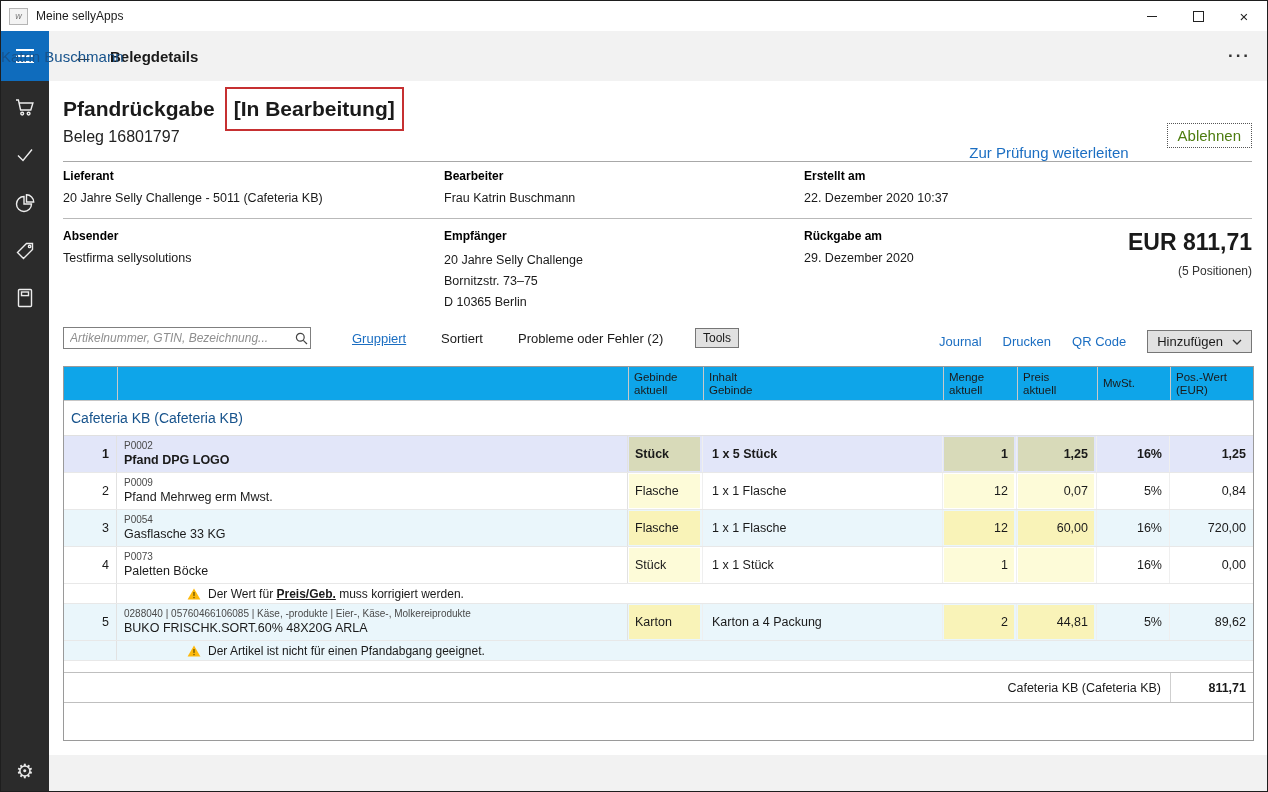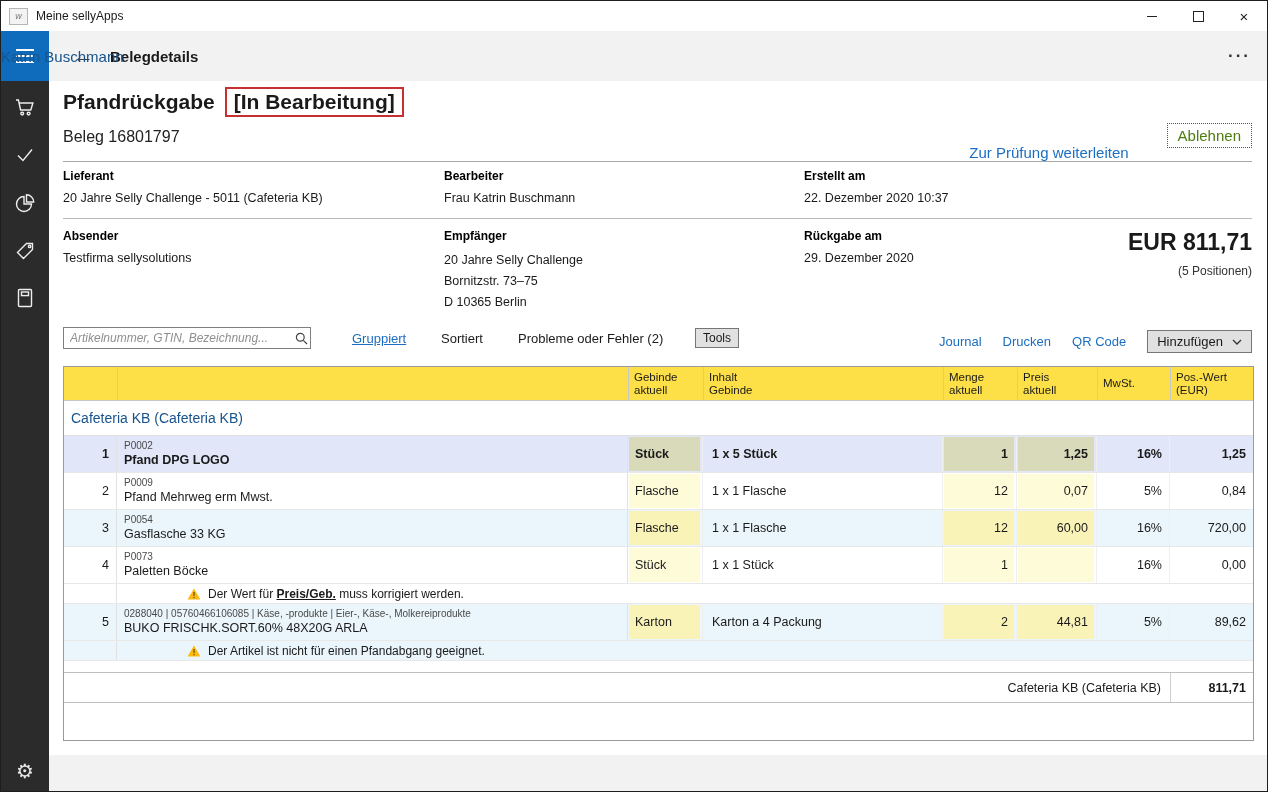--- a/index.html
+++ b/index.html
@@ -31,21 +31,21 @@
   .sidebar{position:absolute;left:0;top:80px;width:48px;bottom:0;background:#2b2b2b;}
   .sideicon{position:absolute;left:12px;width:24px;height:24px;display:flex;align-items:center;justify-content:center;}
   .sideicon svg{stroke:#ededed;fill:none;stroke-width:1.4;}
   .gearicon{position:absolute;left:0;width:48px;bottom:8px;text-align:center;font-size:20px;color:#e8e8e8;}
 
   .bottomstrip{position:absolute;left:48px;right:0;bottom:0;height:36px;background:#f2f2f2;}
 
   
   .doctitle-row{position:absolute;left:62px;top:86px;display:flex;align-items:center;gap:10px;}
   .doctitle{font-size:21px;font-weight:bold;}
-  .status-box{font-size:21px;font-weight:bold;border:2px solid #c63031;padding:1px 7px;}
+  .status-box{font-size:21px;font-weight:bold;border:2px solid #c63031;padding:8px 7px;}
   .belegnr{position:absolute;left:62px;top:127px;font-size:16px;color:#222;}
   .doc-actions{position:absolute;right:15px;top:108px;display:flex;align-items:center;gap:38px;}
   .link{color:#1b6ec2;cursor:pointer;margin-top:35px;}
   .forward-link{font-size:15px;}
   .reject-btn{font-size:15px;color:#4d7c0f;border:1px dotted #555;padding:3px 10px;background:transparent;}
 
   .divider{position:absolute;left:62px;right:15px;border-top:1px solid #a8a8a8;}
   .divider.light{border-top-color:#b9b9b9;}
 
   
@@ -67,21 +67,21 @@
   .tb-link.grouped{left:351px;color:#1b6ec2;text-decoration:underline;}
   .tb-link.sorted{left:440px;color:#1a1a1a;}
   .tb-link.problems{left:517px;color:#1a1a1a;}
   .tools-btn{position:absolute;left:694px;top:327px;font-size:12px;background:#e1e1e1;border:1px solid #767676;padding:2px 7px;}
   .right-toolbar{position:absolute;right:15px;top:329px;display:flex;align-items:center;gap:21px;}
   .right-toolbar .rlink{font-size:13px;color:#1b6ec2;}
   .add-btn{font-size:13px;background:#e1e1e1;border:1px solid #767676;padding:3px 9px;display:flex;align-items:center;gap:9px;}
 
   
   .table{position:absolute;left:62px;top:365px;width:1191px;height:375px;border:1px solid #9a9a9a;
-    box-sizing:border-box;background:#fde047;overflow:hidden;display:flex;flex-direction:column;}
+    box-sizing:border-box;background:#0ea5e9;overflow:hidden;display:flex;flex-direction:column;}
   .grid8{display:grid;grid-template-columns:53px 1fr 75px 240px 74px 80px 73px 83px;}
   .thead{height:33px;border-bottom:1px solid #c6c6c6;flex:none;}
   .hcell{display:flex;align-items:center;padding:2px 5px;font-size:11.5px;line-height:13px;
     white-space:pre-line;border-left:1px solid #c9c9c9;box-sizing:border-box;}
   .hcell.first{border-left:none;}
   .grouprow{height:34px;flex:none;display:flex;align-items:center;padding-left:7px;
     color:#17538c;font-size:14px;border-bottom:1px solid #e0e0e0;background:#fff;}
 
   .trow{height:36px;flex:none;border-bottom:1px solid #e8e8e8;background:#fff;}
   .trow.alt{background:#eaf6fb;}

